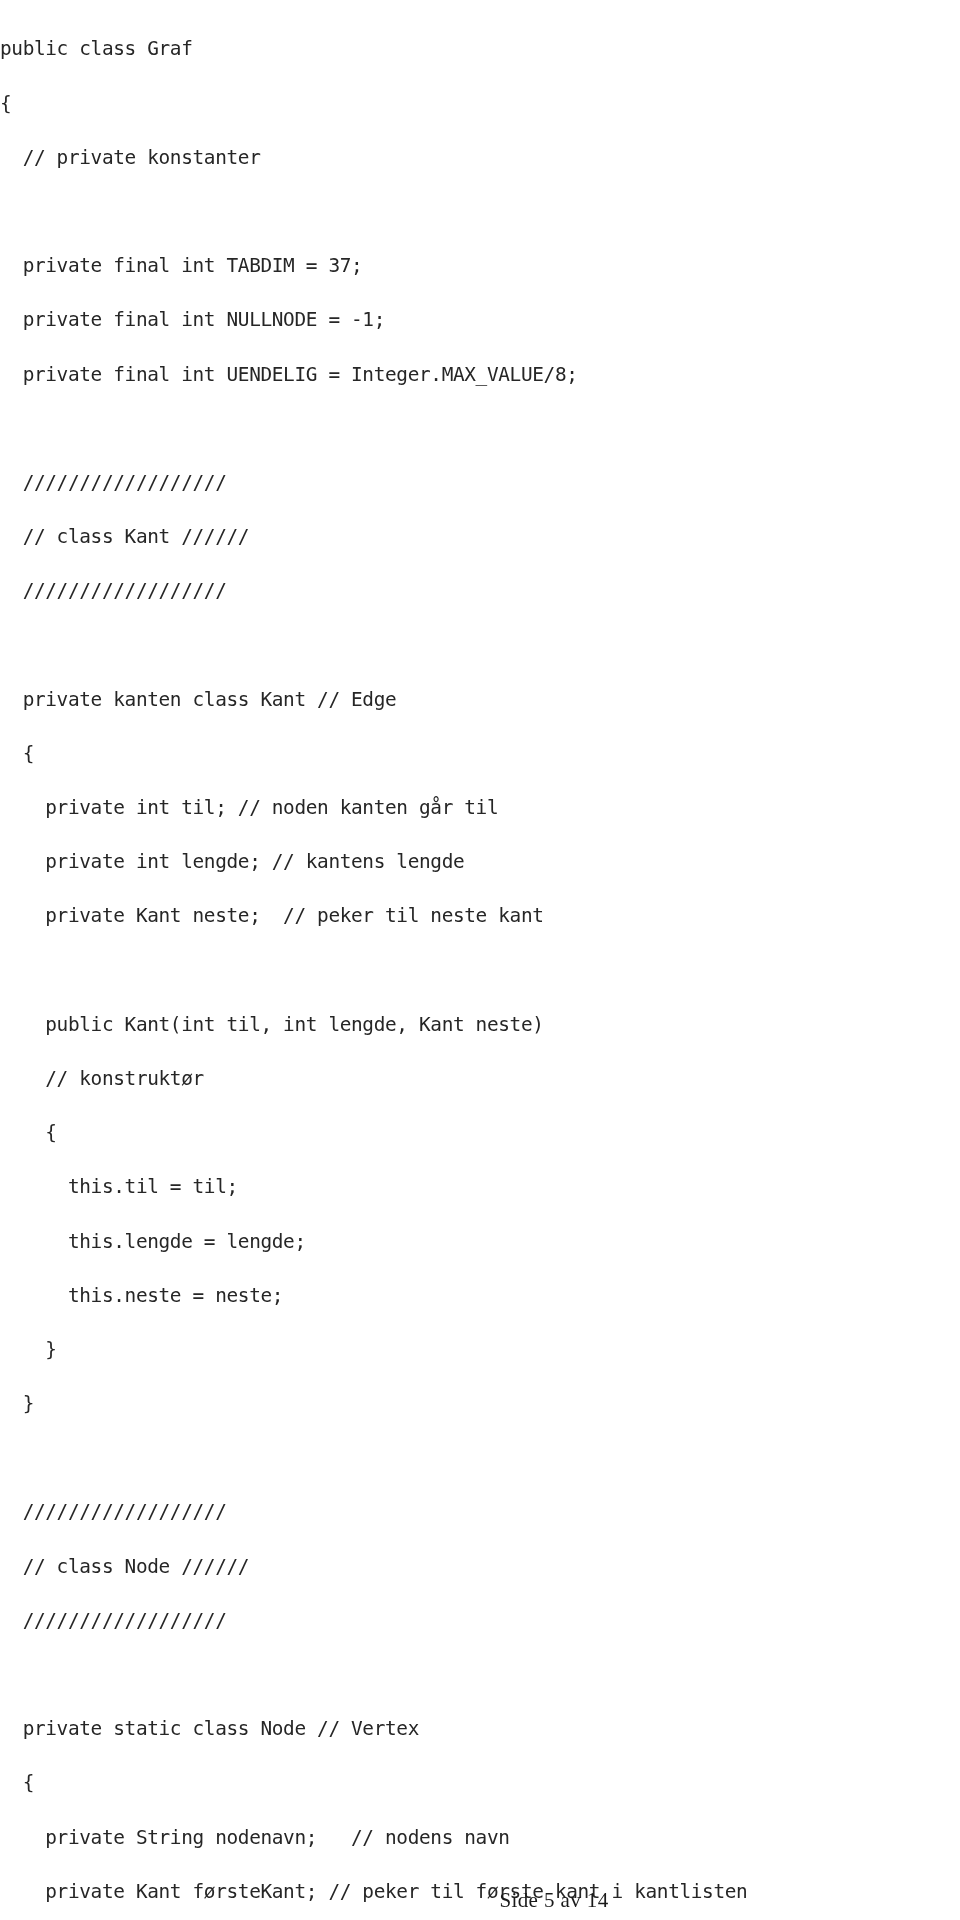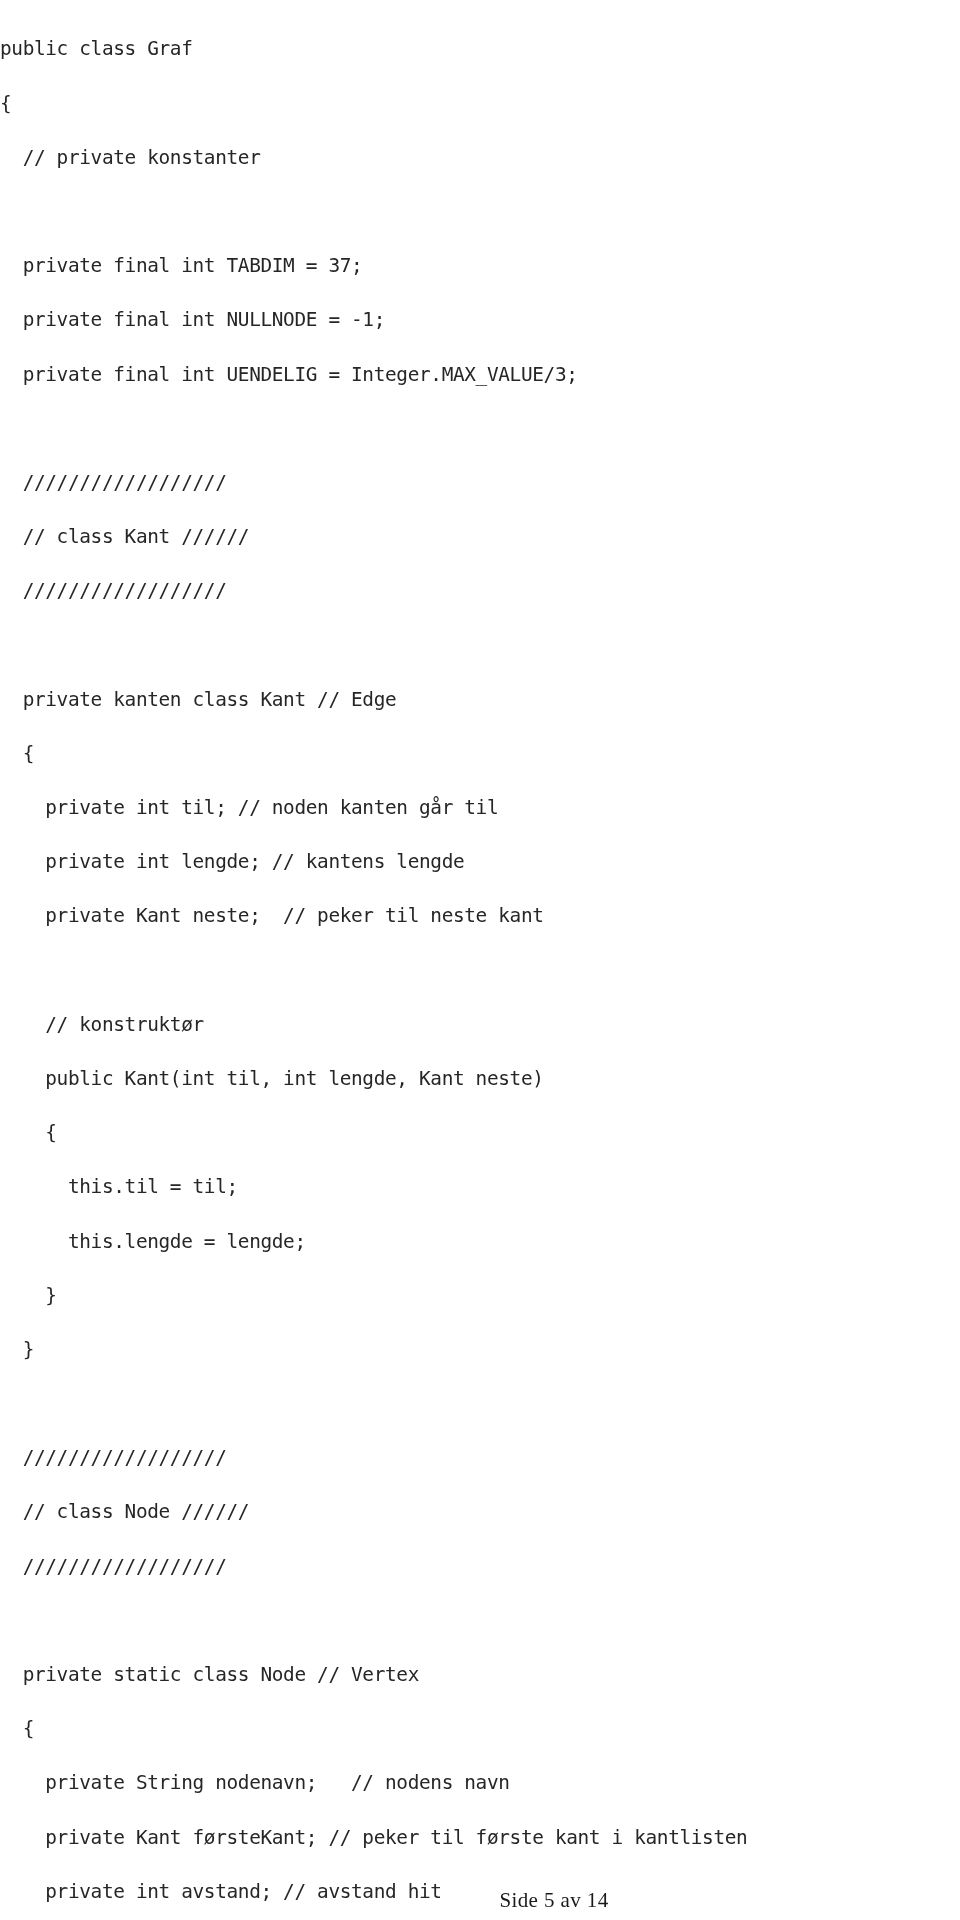--- a/index.html
+++ b/index.html
@@ -70,37 +70,38 @@
 <body>
 
 <div id="page">
 
   <pre id="code-listing"><span class="code-line">public class Graf</span>
 <span class="code-line">{</span>
 <span class="code-line">  // private konstanter</span>
 <span class="code-line blank"></span>
 <span class="code-line">  private final int TABDIM = 37;</span>
 <span class="code-line">  private final int NULLNODE = -1;</span>
-<span class="code-line">  private final int UENDELIG = Integer.MAX_VALUE/3;</span>
+<span class="code-line">  private final int UENDELIG = Integer.MAX_VALUE/8;</span>
 <span class="code-line blank"></span>
 <span class="code-line">  //////////////////</span>
 <span class="code-line">  // class Kant //////</span>
 <span class="code-line">  //////////////////</span>
 <span class="code-line blank"></span>
 <span class="code-line">  private kanten class Kant // Edge</span>
 <span class="code-line">  {</span>
 <span class="code-line">    private int til; // noden kanten går til</span>
 <span class="code-line">    private int lengde; // kantens lengde</span>
 <span class="code-line">    private Kant neste;  // peker til neste kant</span>
 <span class="code-line blank"></span>
+<span class="code-line">    public Kant(int til, int lengde, Kant neste)</span>
 <span class="code-line">    // konstruktør</span>
-<span class="code-line">    public Kant(int til, int lengde, Kant neste)</span>
 <span class="code-line">    {</span>
 <span class="code-line">      this.til = til;</span>
 <span class="code-line">      this.lengde = lengde;</span>
+<span class="code-line">      this.neste = neste;</span>
 <span class="code-line">    }</span>
 <span class="code-line">  }</span>
 <span class="code-line blank"></span>
 <span class="code-line">  //////////////////</span>
 <span class="code-line">  // class Node //////</span>
 <span class="code-line">  //////////////////</span>
 <span class="code-line blank"></span>
 <span class="code-line">  private static class Node // Vertex</span>
 <span class="code-line">  {</span>
 <span class="code-line">    private String nodenavn;   // nodens navn</span>

